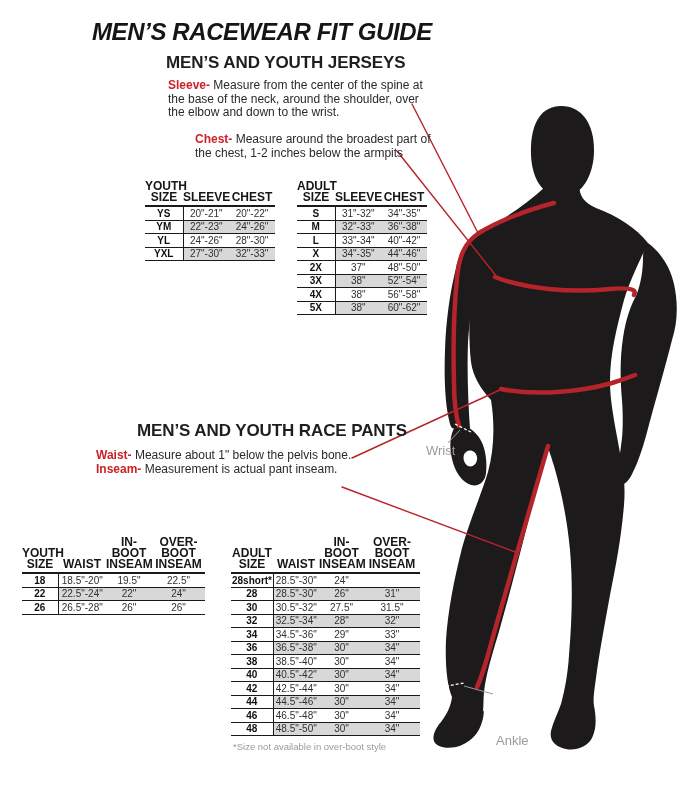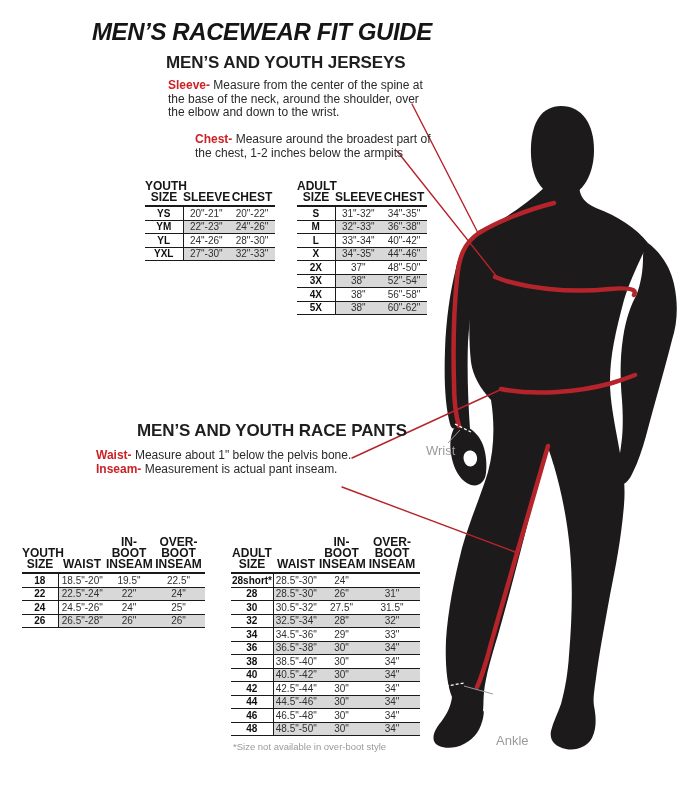--- a/index.html
+++ b/index.html
@@ -274,26 +274,20 @@
           <td>19.5"</td>
           <td>22.5"</td>
         </tr>
         <tr>
           <td>22</td>
           <td>22.5"-24"</td>
           <td>22"</td>
           <td>24"</td>
         </tr>
         <tr>
-          <td>24</td>
-          <td>24.5"-26"</td>
-          <td>24"</td>
-          <td>25"</td>
-        </tr>
-        <tr>
           <td>26</td>
           <td>26.5"-28"</td>
           <td>26"</td>
           <td>26"</td>
         </tr>
       </tbody>
     </table>
 
   <table class="fit-table" style="left:231px;top:537px;width:189px;">
     <colgroup>

